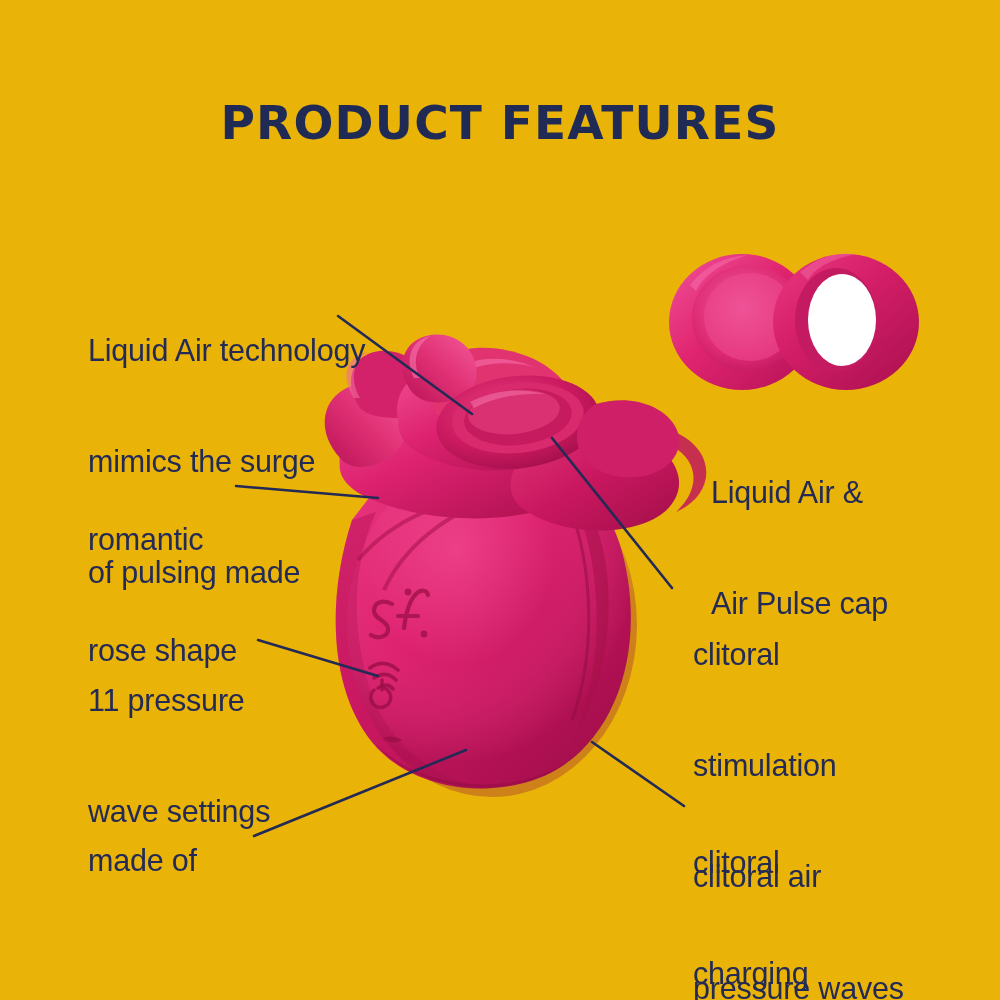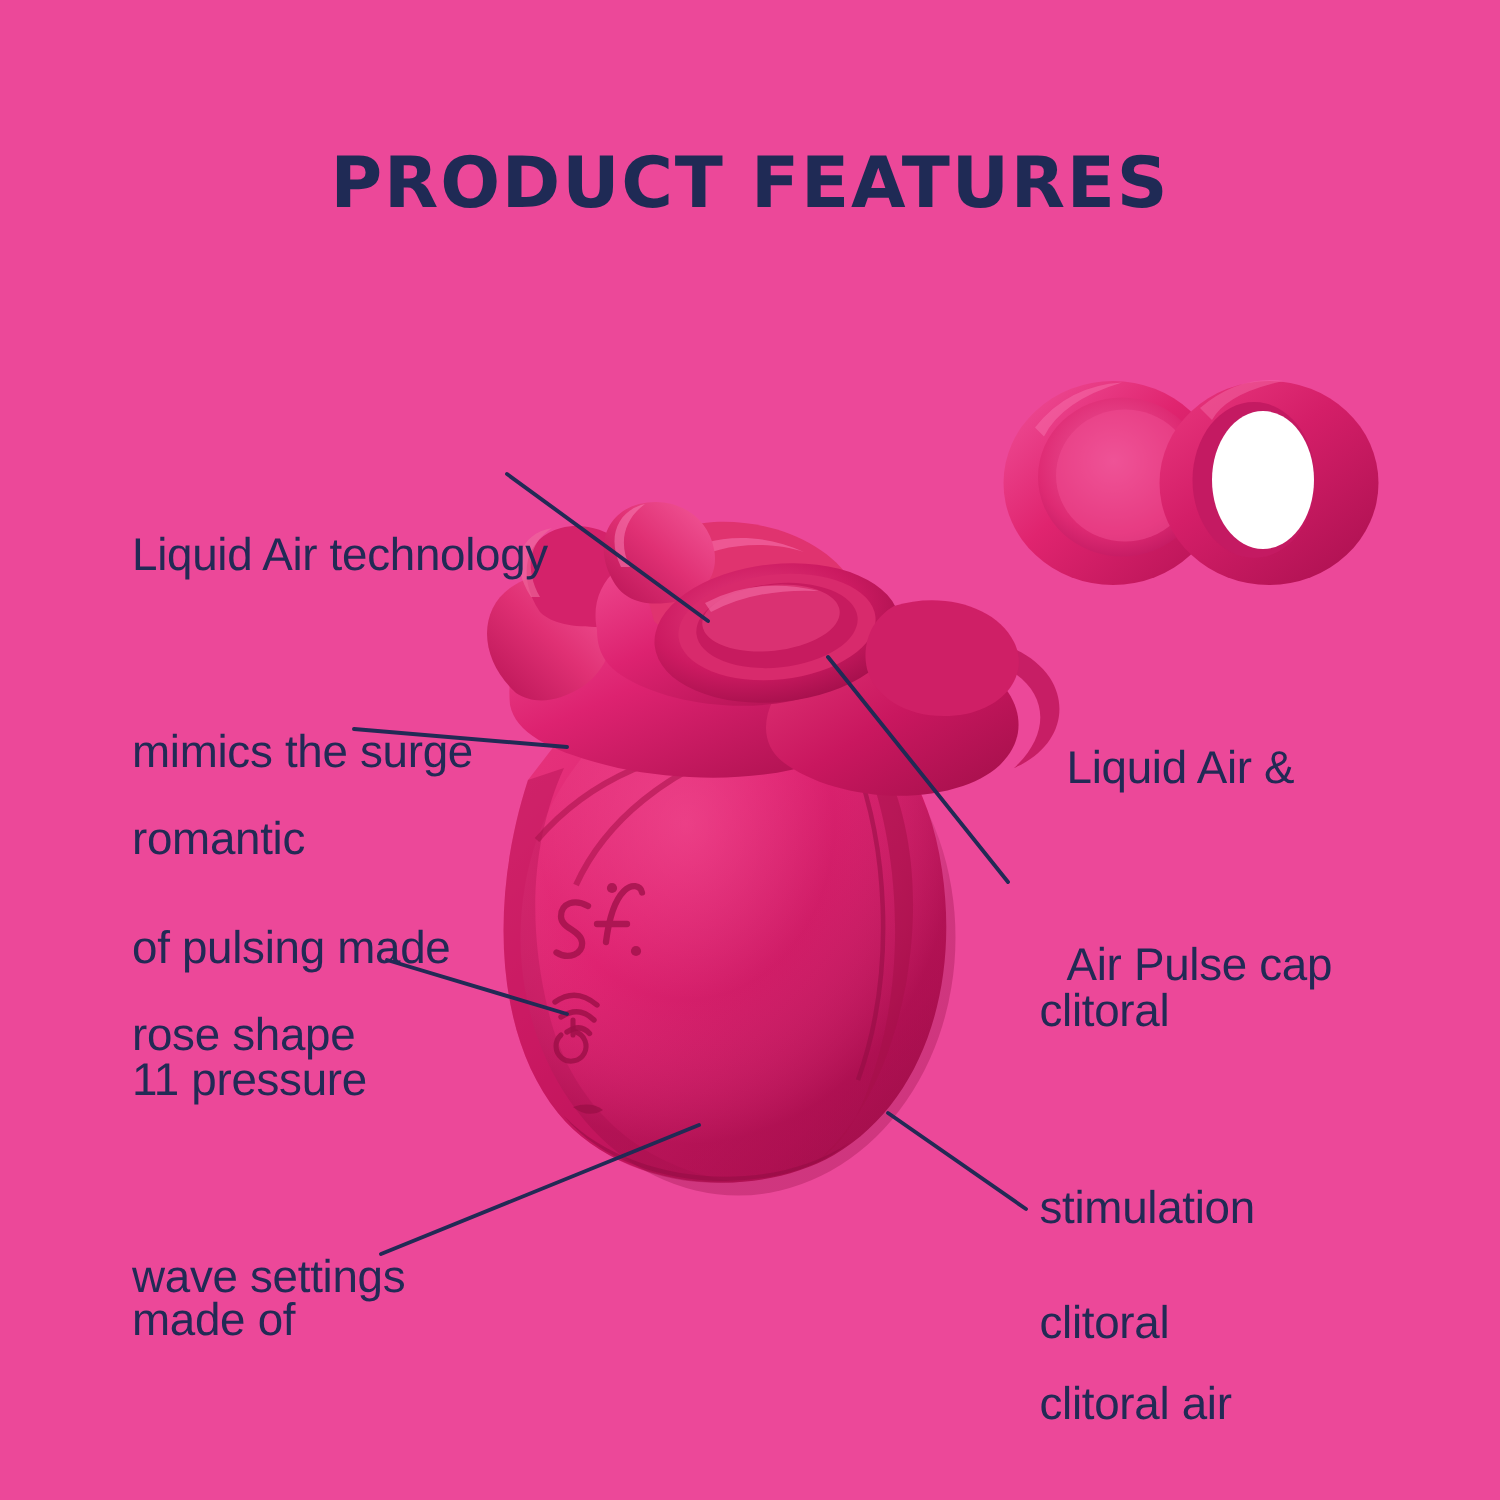--- a/index.html
+++ b/index.html
@@ -5,21 +5,21 @@
   * { box-sizing: border-box; margin: 0; padding: 0; }
   html, body {
     width: 1000px; height: 1000px;
     background: #ffffff;
     font-family: "Liberation Sans", sans-serif;
     overflow: hidden;
   }
   #page {
     position: relative;
     width: 1000px; height: 1000px;
-    background: #ec4899;
+    background: #eab308;
   }
 
   
   #title {
     position: absolute;
     top: 95px; left: 0; width: 1000px;
     text-align: center;
     font-size: 47px;
     font-weight: 700;
     letter-spacing: 1.2px;
@@ -31,21 +31,21 @@
   .label {
     position: absolute;
     color: #222a55;
     font-size: 30.5px;
     line-height: 1.215;
     font-weight: 500;
     letter-spacing: -0.2px;
     white-space: pre;
     font-family: "Liberation Sans", sans-serif;
   }
-  .label .ln { display: block; margin-top: 20px; }
+  .label .ln { display: block; }
 
   #lbl-liquid-air   { left: 88px; top: 258px; }
   #lbl-rose-shape   { left: 88px; top: 447px; }
   #lbl-pressure     { left: 88px; top: 608px; }
   #lbl-silicone     { left: 88px; top: 768px; }
   #lbl-cap          { left: 711px; top: 400px; }
   #lbl-clitoral     { left: 693px; top: 562px; }
   #lbl-magnetic     { left: 693px; top: 770px; }
 
   

